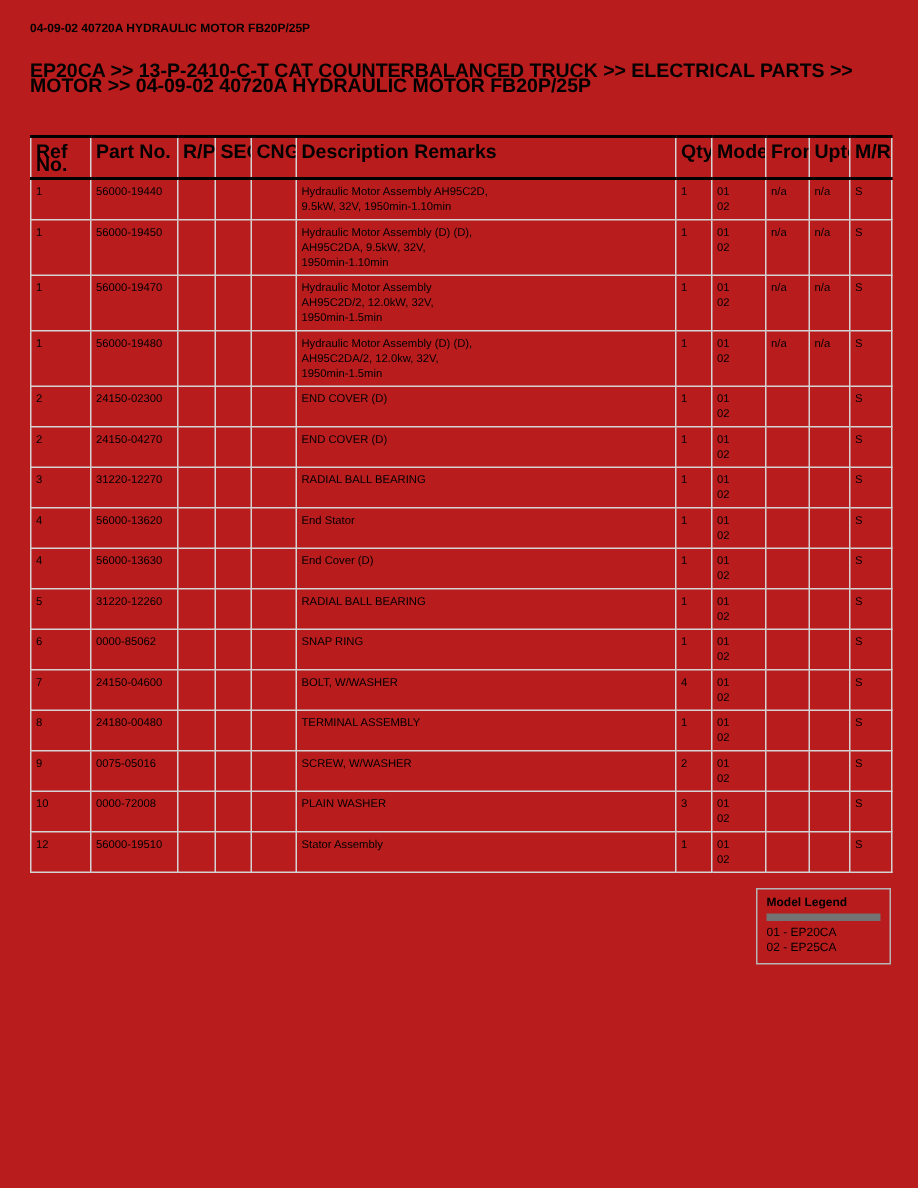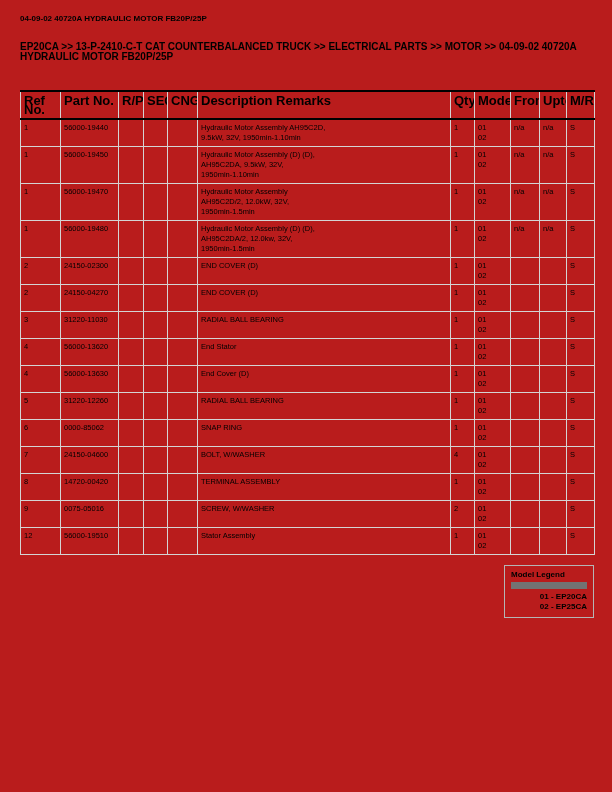--- a/index.html
+++ b/index.html
@@ -21,21 +21,21 @@
   }
   .doc-title {
     font-size: 8px;
     font-weight: bold;
     line-height: 10px;
     margin-bottom: 18px;
     white-space: pre-line;
   }
   .breadcrumb {
     width: 574px;
-    font-size: 10px;
+    font-size: 13px;
     font-weight: bold;
     line-height: 10px;
     margin-bottom: 28px;
     white-space: pre-line;
   }
   table.parts {
     width: 574px;
     border-collapse: collapse;
     table-layout: fixed;
   }
@@ -73,23 +73,23 @@
     min-width: 90px;
     border: 1px solid #b5b5b5;
     padding: 4px 6px 5px 6px;
     font-size: 8px;
     line-height: 10px;
   }
   .legend-title {
     font-weight: bold;
     padding-bottom: 2px;
     margin-bottom: 3px;
-    border-bottom: 7px solid #737373;
-  }
-  .legend-item { font-weight: bold; text-align: right; }
+    border-bottom: 5px solid #737373;
+  }
+  .legend-item { font-weight: normal; }
 </style>
 </head>
 <body>
 
 <div class="page">
 
   <div class="doc-title">04-09-02 40720A HYDRAULIC MOTOR FB20P/25P</div>
 
   <div class="breadcrumb">EP20CA &gt;&gt; 13-P-2410-C-T CAT COUNTERBALANCED TRUCK &gt;&gt; ELECTRICAL PARTS &gt;&gt; MOTOR &gt;&gt; 04-09-02 40720A HYDRAULIC MOTOR FB20P/25P</div>
 
@@ -215,21 +215,21 @@
       <td>1</td>
       <td>01
 02</td>
       <td></td>
       <td></td>
       <td>S</td>
     </tr>
 
     <tr>
       <td>3</td>
-      <td>31220-11030</td>
+      <td>31220-12270</td>
       <td></td>
       <td></td>
       <td></td>
       <td>RADIAL BALL BEARING</td>
       <td>1</td>
       <td>01
 02</td>
       <td></td>
       <td></td>
       <td>S</td>
@@ -305,21 +305,21 @@
       <td>4</td>
       <td>01
 02</td>
       <td></td>
       <td></td>
       <td>S</td>
     </tr>
 
     <tr>
       <td>8</td>
-      <td>14720-00420</td>
+      <td>24180-00480</td>
       <td></td>
       <td></td>
       <td></td>
       <td>TERMINAL ASSEMBLY</td>
       <td>1</td>
       <td>01
 02</td>
       <td></td>
       <td></td>
       <td>S</td>
@@ -333,20 +333,34 @@
       <td></td>
       <td>SCREW, W/WASHER</td>
       <td>2</td>
       <td>01
 02</td>
       <td></td>
       <td></td>
       <td>S</td>
     </tr>
 
+    <tr>
+      <td>10</td>
+      <td>0000-72008</td>
+      <td></td>
+      <td></td>
+      <td></td>
+      <td>PLAIN WASHER</td>
+      <td>3</td>
+      <td>01
+02</td>
+      <td></td>
+      <td></td>
+      <td>S</td>
+    </tr>
 
 
     <tr>
       <td>12</td>
       <td>56000-19510</td>
       <td></td>
       <td></td>
       <td></td>
       <td>Stator Assembly</td>
       <td>1</td>

